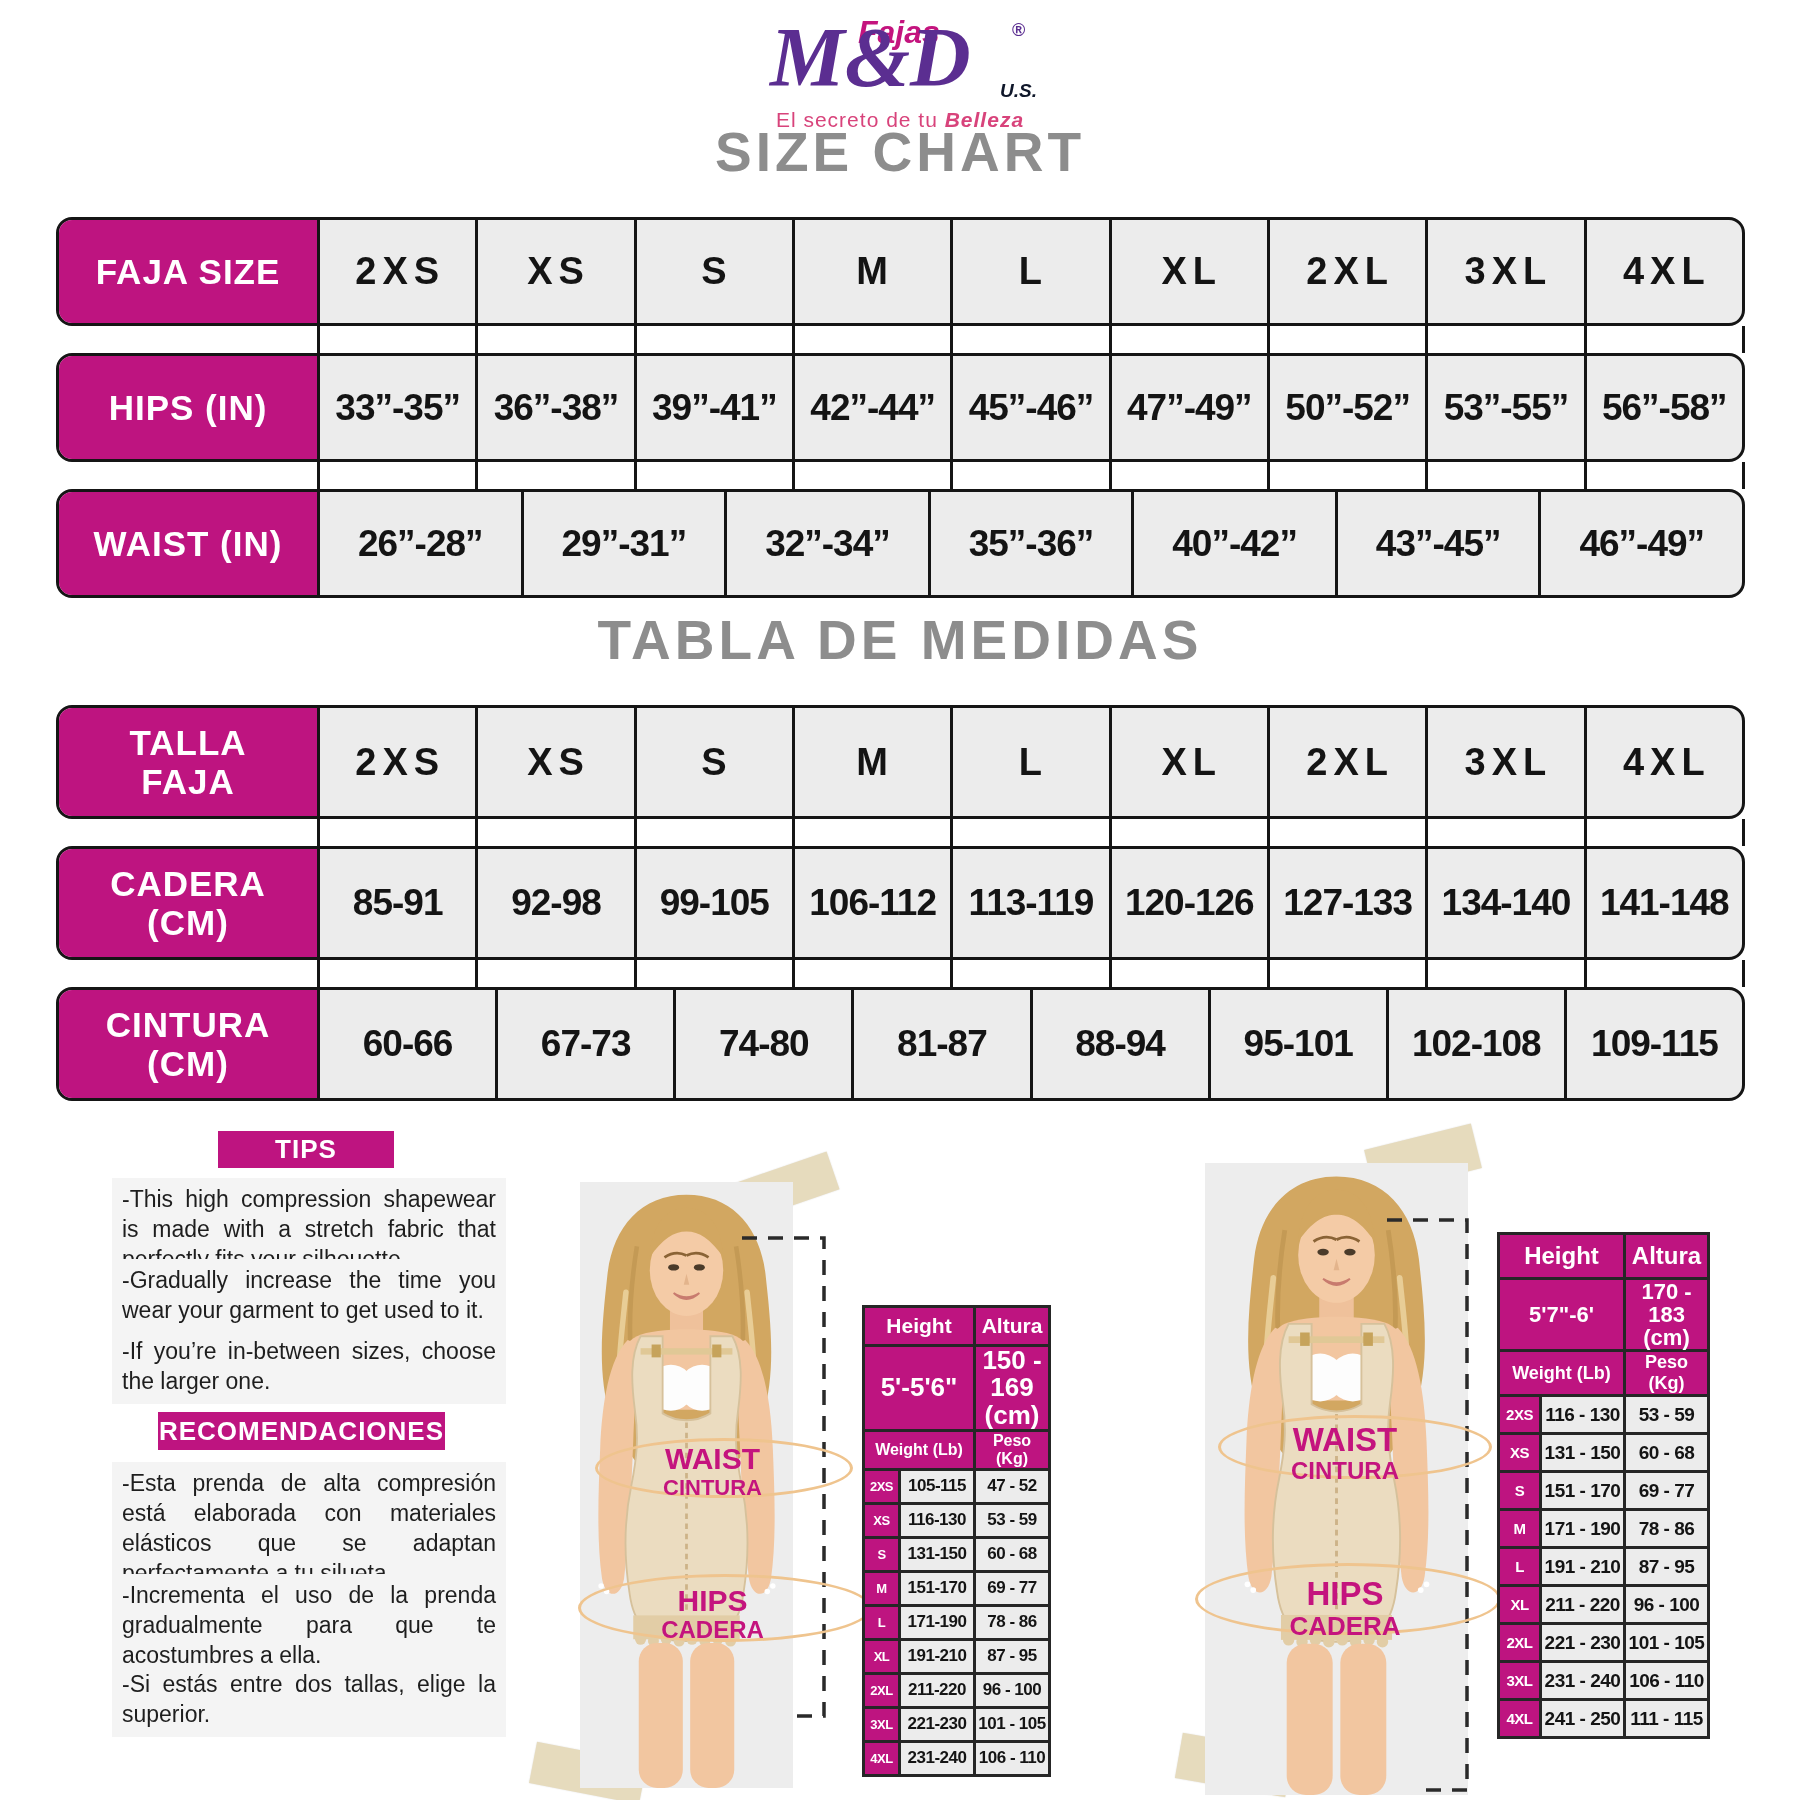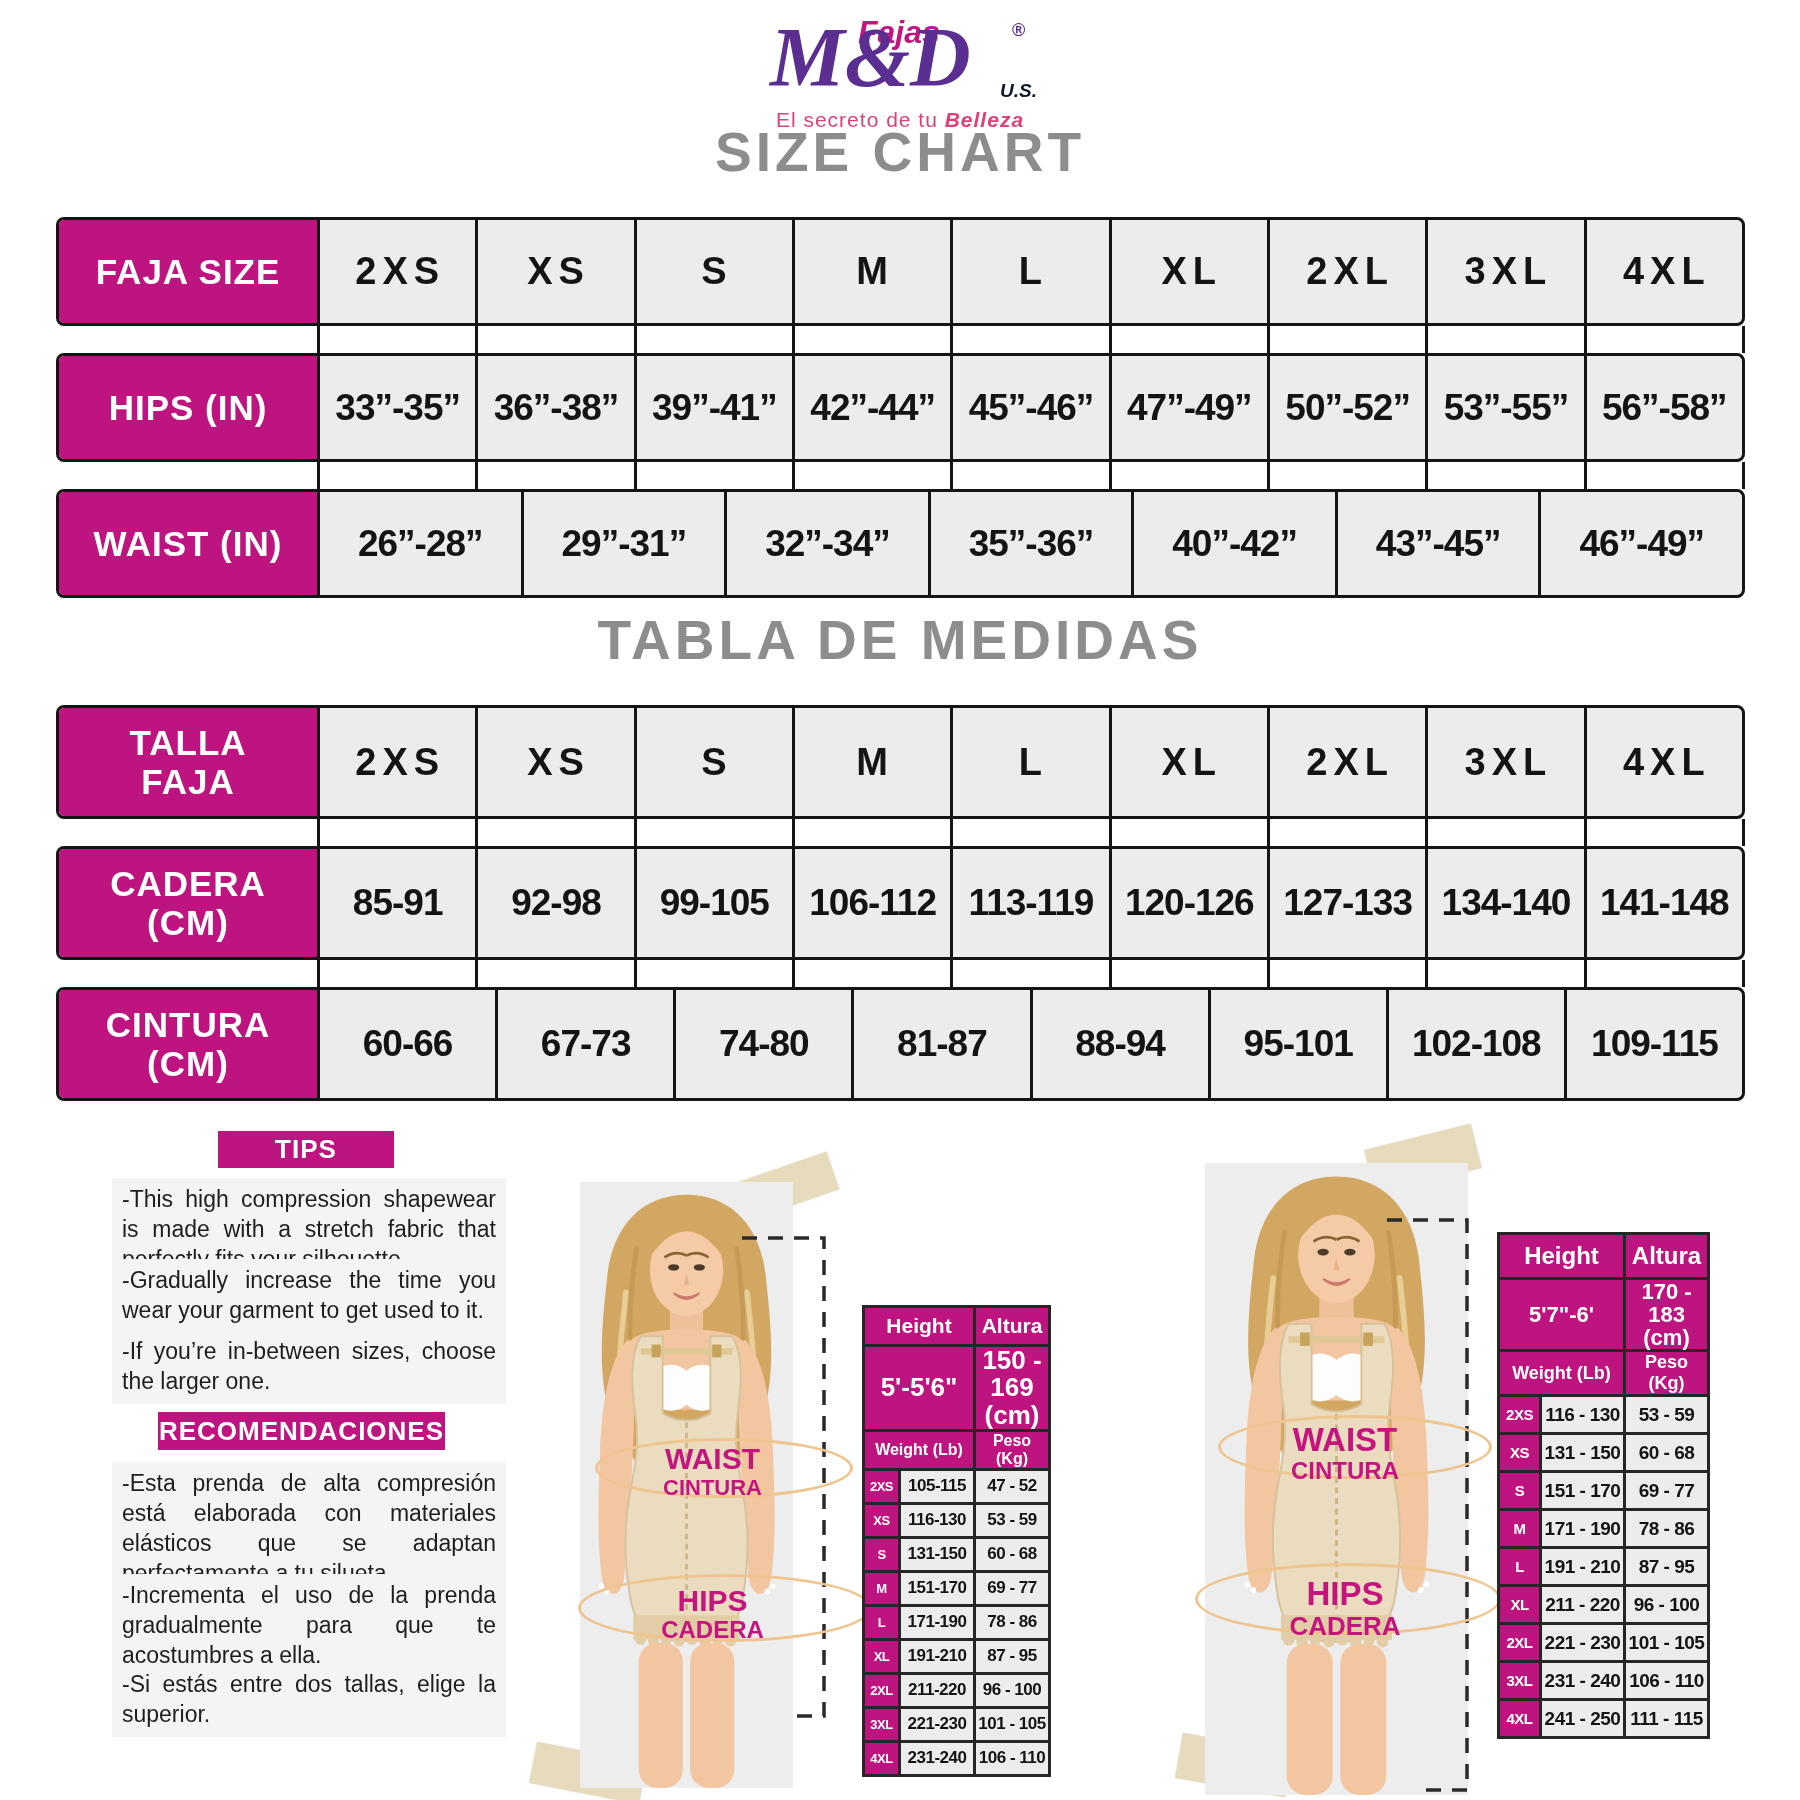--- a/index.html
+++ b/index.html
@@ -19,21 +19,21 @@
   
   .section-title{position:absolute;left:0;width:100%;text-align:center;color:#8D8D8D;
                  font-weight:700;font-size:55px;letter-spacing:4px;}
   #title-size{top:120px;}
   #title-tabla{top:608px;}
 
   
   .size-table{position:absolute;left:56px;width:1689px;}
   #table1{top:217px;}
   #table2{top:705px;}
-  .band{display:flex;height:103px;background:#ECECEC;border:3px solid #151515;border-radius:8px;overflow:hidden;}
+  .band{display:flex;height:103px;background:#ECECEC;border:3px solid #151515;border-radius:16px;overflow:hidden;}
   #table2 .band{height:108px;}
   .band-label{flex:0 0 258px;background:#BE1480;color:#fff;display:flex;align-items:center;justify-content:center;
               font-weight:700;font-size:35px;border-right:0;white-space:pre-line;text-align:center;line-height:1.12;letter-spacing:1px;}
   .band-cells{flex:1;display:flex;}
   .cell{flex:1;border-left:3px solid #151515;display:flex;align-items:center;justify-content:center;
         font-weight:700;font-size:37px;letter-spacing:-1px;color:#141414;}
   .cell.hdr{font-size:38px;letter-spacing:6px;padding-left:5px;}
   .spacer-row{display:flex;height:27px;}
   .spacer-pad{flex:0 0 261px;}
   .spacer-cells{flex:1;display:flex;}

